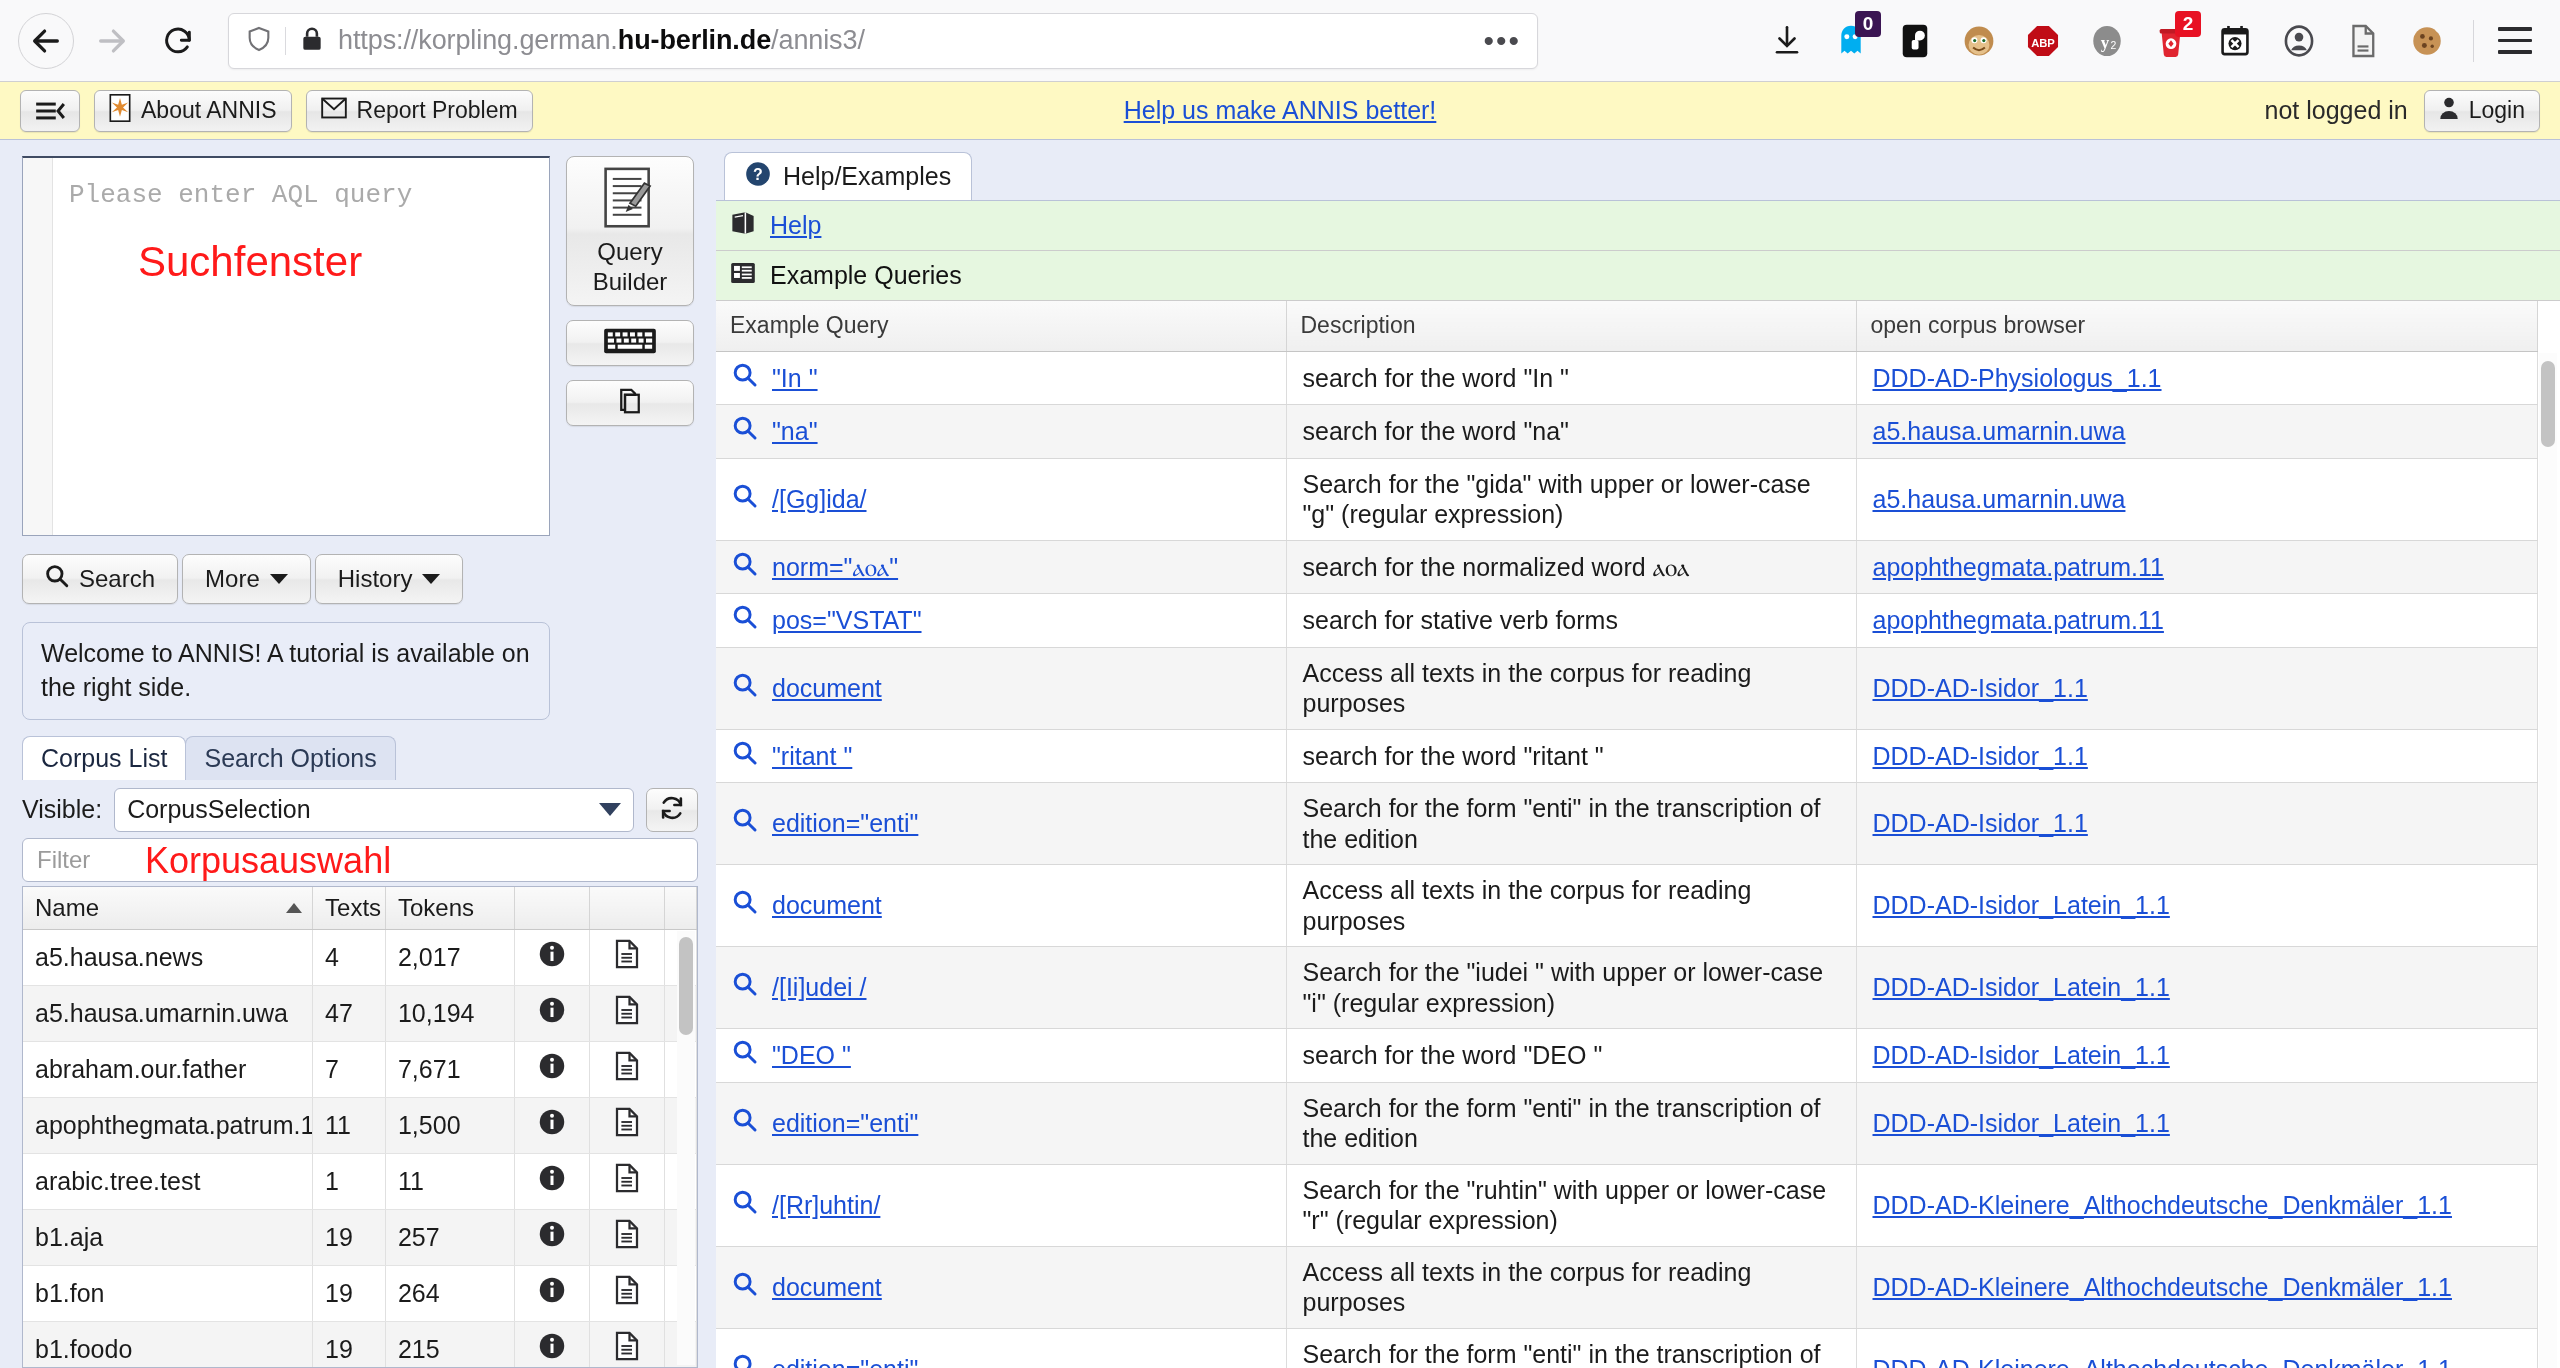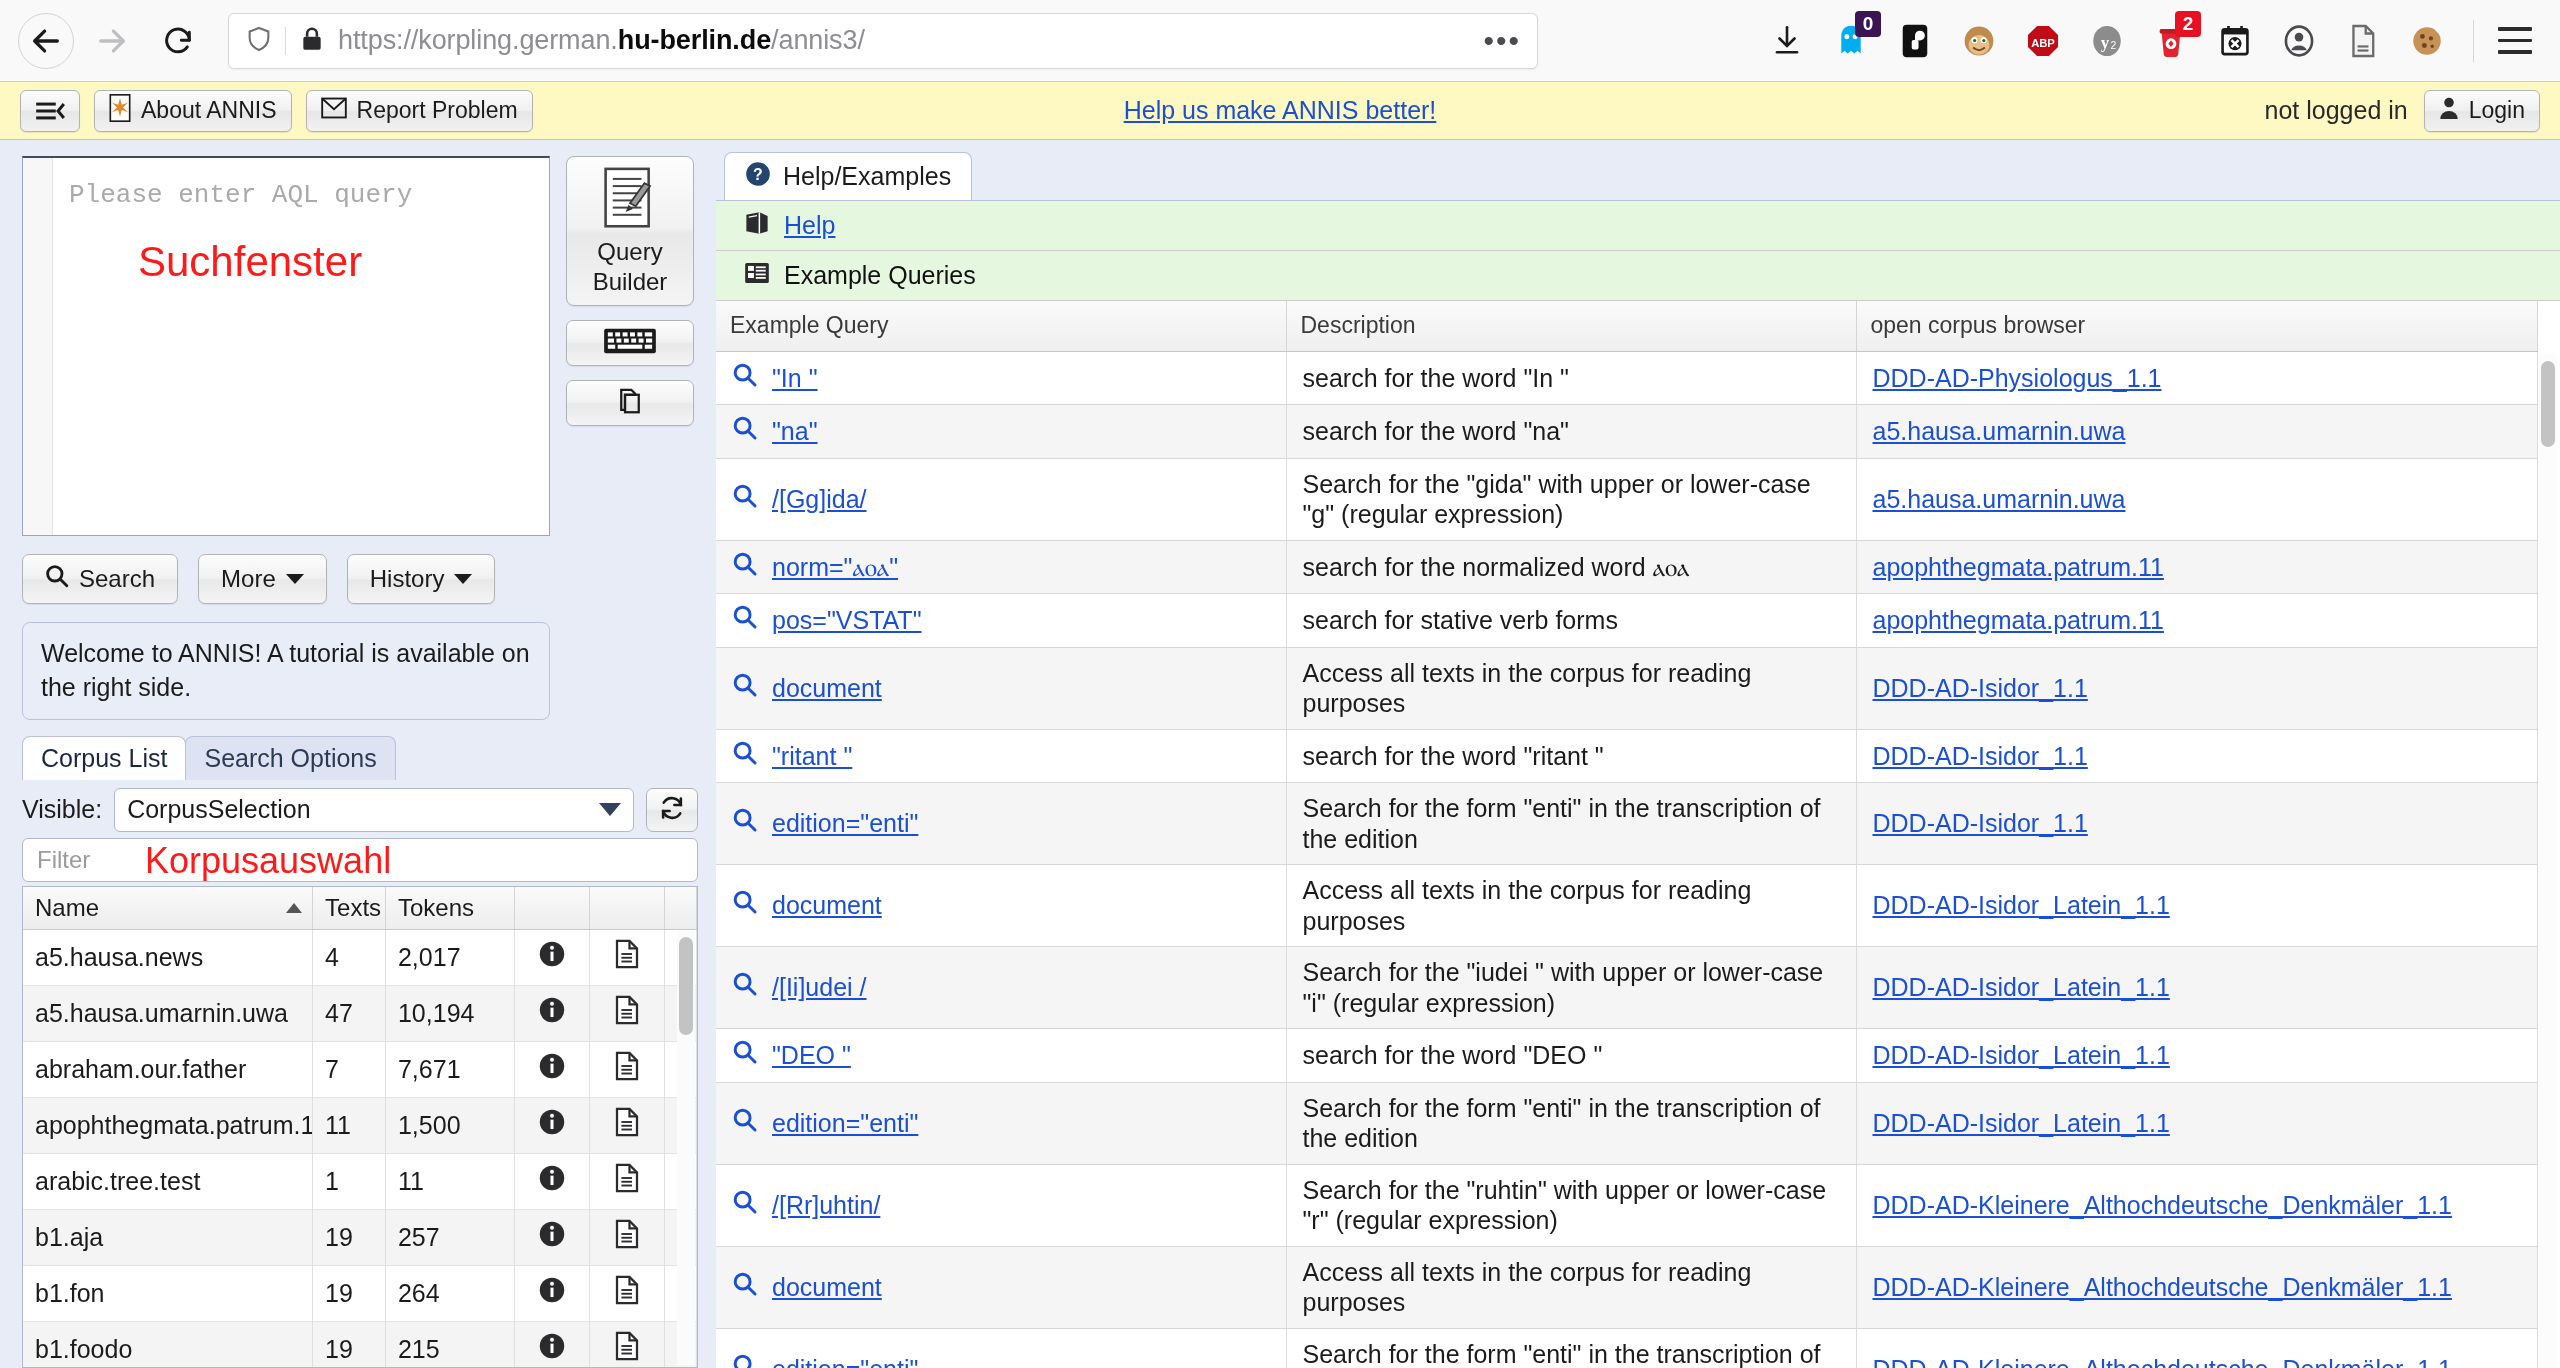--- a/index.html
+++ b/index.html
@@ -171,21 +171,21 @@
   }
   #qb-btn .lbl { font-size: 24px; color:#1b1b1b; line-height: 1.15; text-align:center; }
   .sq-btn {
     height: 46px; border-radius: 7px;
     background: linear-gradient(to bottom,#fdfdfd 0%,#f1f1f1 48%,#e8e8e8 52%,#f4f4f4 100%);
     border: 1px solid #b3b3b3;
     display:flex; align-items:center; justify-content:center;
     cursor:pointer; box-shadow: 0 1px 1px rgba(0,0,0,.08);
   }
 
-  #action-row { display: flex; gap: 20px; margin-top: 18px; text-align: right; }
+  #action-row { display: flex; gap: 4px; margin-top: 18px; text-align: right; }
   .act-btn {
     height: 50px; border-radius: 7px;
     background: linear-gradient(to bottom,#fdfdfd 0%,#f1f1f1 48%,#e8e8e8 52%,#f4f4f4 100%);
     border: 1px solid #b3b3b3;
     display:inline-flex; align-items:center; justify-content:center; gap: 10px;
     padding: 0 22px; font-size: 24px; color:#1b1b1b; cursor:pointer;
     box-shadow: 0 1px 1px rgba(0,0,0,.08);
   }
   .caret-dn {
     width:0;height:0;border-left:9px solid transparent;border-right:9px solid transparent;
@@ -321,21 +321,21 @@
     background: #ffffff;
     border-top: 1px solid #b9c2d8;
     display: flex; flex-direction: column;
     overflow: hidden;
   }
   .green-bar {
     background: #e6f7e0;
     border-bottom: 1px solid #cccccc;
     height: 50px;
     display: flex; align-items: center; gap: 14px;
-    padding: 0 28px;
+    padding: 0 14px;
     font-size: 25px; color: #111;
   }
   .green-bar a { color: #1a4fd6; text-decoration: underline; cursor: pointer; }
 
   #ex-table-wrap { flex: 1; overflow: hidden; position: relative; }
   #ex-table { width: calc(100% - 22px); border-collapse: collapse; table-layout: fixed; }
   #ex-table th {
     background: linear-gradient(to bottom,#fafafa,#efefef);
     border-right: 1px solid #d5d5d5;
     border-bottom: 1px solid #c5c5c5;

